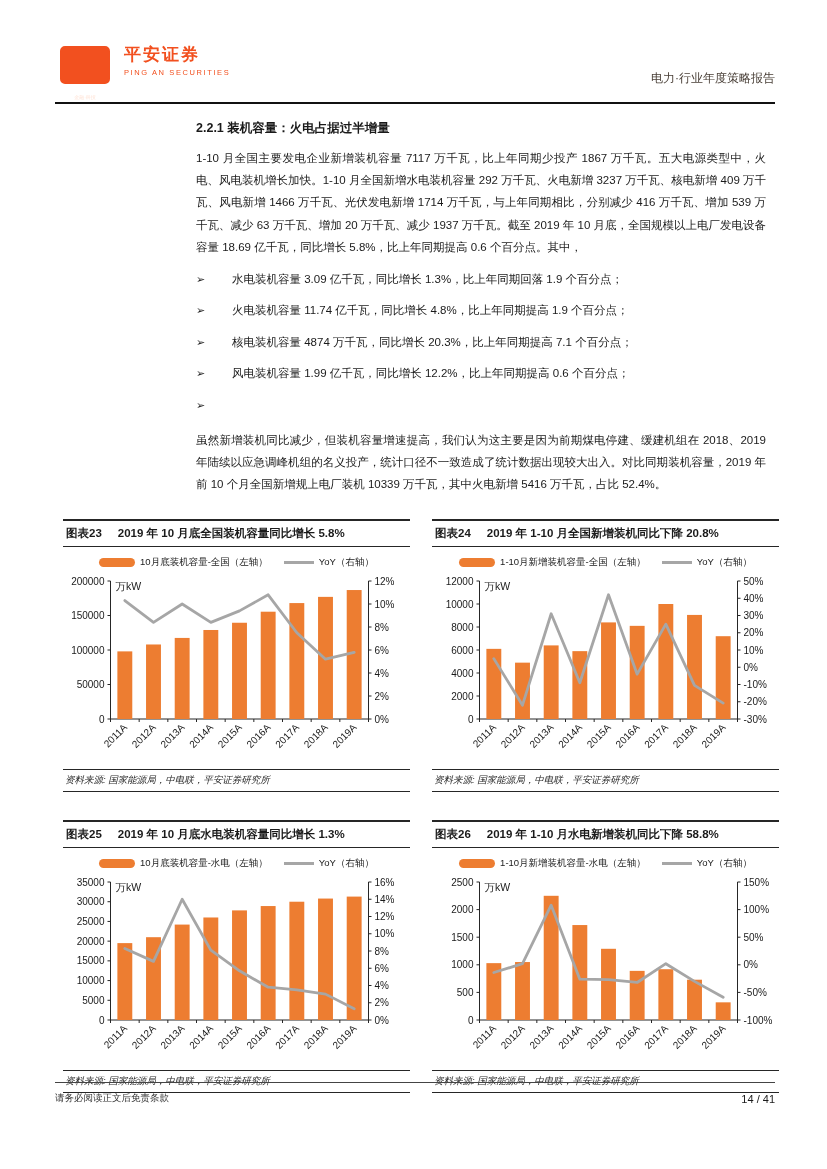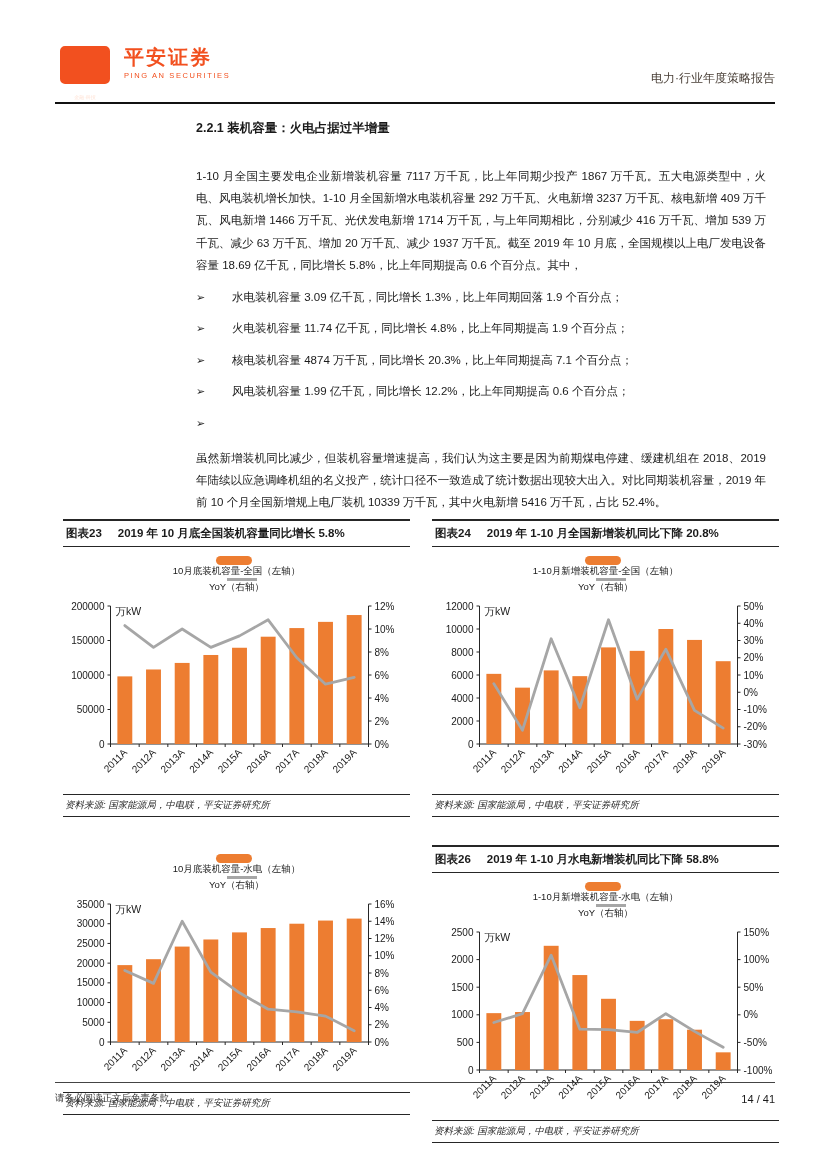--- a/index.html
+++ b/index.html
@@ -4,36 +4,36 @@
 <style>
   html,body{margin:0;padding:0;background:#e8e8e8;}
   .page{position:relative;width:827px;height:1169px;background:#ffffff;margin:0 auto;
         font-family:"Liberation Sans","DejaVu Sans",sans-serif;color:#1a1a1a;overflow:hidden;}
   
   .header{position:absolute;left:60px;right:52px;top:46px;display:flex;justify-content:space-between;align-items:flex-start;}
   .logo{display:flex;align-items:flex-start;gap:14px;}
   .badge{width:50px;height:38px;background:#f2501f;border-radius:5px;display:flex;flex-direction:column;align-items:center;justify-content:center;box-sizing:border-box;border:2px solid #f2501f;gap:44px;}
   .badge-cn{color:#fff;font-weight:bold;font-size:9px;letter-spacing:1px;white-space:nowrap;}
   .badge-sub{color:#ffe3d6;font-size:5px;margin-top:3px;border-top:1px solid rgba(255,255,255,.7);padding-top:2px;white-space:nowrap;}
-  .brand-cn{color:#f2501f;font-size:20px;font-weight:bold;letter-spacing:2px;line-height:1.1;}
+  .brand-cn{color:#f2501f;font-size:17px;font-weight:bold;letter-spacing:2px;line-height:1.1;}
   .brand-en{color:#f2501f;font-size:7.5px;letter-spacing:1.6px;margin-top:3px;}
   .report-type{font-size:12px;font-weight:normal;color:#4a4038;margin-top:24px;}
   .header-rule{position:absolute;left:55px;right:52px;top:102px;border-top:2px solid #111;}
   
   .body-text{position:absolute;left:196px;width:570px;top:112px;}
-  .section-title{font-size:12.5px;font-weight:bold;margin:8px 0 28px 0;}
+  .section-title{font-size:12.5px;font-weight:bold;margin:8px 0 10px 0;}
   .para{font-size:11.5px;line-height:1.93;text-align:justify;margin:0 0 10px 0;}
   .bullets{list-style:none;margin:14px 0 12px 0;padding:0;}
   .bullets li{font-size:11.5px;line-height:1.35;margin-bottom:16px;display:flex;}
   .bullet-mark{width:36px;flex:0 0 36px;color:#222;font-size:11px;}
   
   .charts-grid{position:absolute;left:63px;right:48px;top:519px;display:grid;grid-template-columns:1fr 1fr;column-gap:22px;row-gap:28px;}
   .chart-block{background:#fff;}
   .chart-title{border-top:2.5px solid #262626;border-bottom:1.5px solid #262626;font-weight:bold;font-size:11.5px;padding:5px 2px 5px 3px;display:flex;gap:16px;white-space:nowrap;}
-  .chart-legend{display:flex;justify-content:center;align-items:center;font-size:9.5px;margin-top:9px;color:#1a1a1a;flex-direction:column;}
+  .chart-legend{display:flex;justify-content:center;align-items:center;font-size:9.5px;margin-top:9px;color:#1a1a1a;}
   .legend-swatch-bar{width:36px;height:9px;border-radius:4.5px;margin-right:5px;background:#ed7d31;}
   .legend-swatch-line{width:30px;height:3px;margin:0 5px 0 16px;background:#a6a6a6;}
   svg.chart{width:100%;height:196px;display:block;margin-top:2px;}
   .chart-source{border-top:1.2px solid #262626;border-bottom:1.2px solid #262626;font-style:italic;font-size:9.5px;padding:4px 2px;color:#262626;margin-top:2px;}
   
   .footer{position:absolute;left:55px;right:52px;top:1082px;border-top:1.2px solid #444;padding-top:9px;display:flex;justify-content:space-between;align-items:center;}
   .footer-disclaimer{font-size:9.5px;color:#333;}
   .footer-page{font-size:11px;color:#1a1a1a;}
 </style>
 </head>
@@ -236,20 +236,24 @@
           <text transform="translate(264,157) rotate(-45)" text-anchor="end" font-size="10" fill="#1a1a1a">2018A</text>
           <rect x="282.21333333333337" y="65.2" width="14.906666666666668" height="82.8" fill="#ed7d31"></rect>
           <text transform="translate(292.6666666666667,157) rotate(-45)" text-anchor="end" font-size="10" fill="#1a1a1a">2019A</text>
           <polyline points="60.333333333333336,87.625 89,134.2 117.66666666666667,42.775000000000006 146.33333333333334,111.775 175,23.799999999999997 203.66666666666669,103.15 232.33333333333334,53.125 261,114.36250000000001 289.6666666666667,132.13" fill="none" stroke="#a6a6a6" stroke-width="2.8" stroke-linejoin="round" stroke-linecap="round"></polyline>
           <text x="51" y="19" font-size="10.5" fill="#1a1a1a">万kW</text>
         </svg>
       <div class="chart-source">资料来源: 国家能源局，中电联，平安证券研究所</div>
     </div>
 
     <div class="chart-block">
+      <div class="chart-title">
+        <span>图表25</span>
+        <span>2019 年 10 月底水电装机容量同比增长 1.3%</span>
+      </div>
       <div class="chart-legend">
         <span class="legend-swatch-bar" style="background: rgb(237, 125, 49);"></span>
         <span>10月底装机容量-水电（左轴）</span>
         <span class="legend-swatch-line" style="background: rgb(166, 166, 166);"></span>
         <span>YoY（右轴）</span>
       </div>
       <svg class="chart" viewBox="0 0 344 196">
           <line x1="46" y1="10" x2="46" y2="148" stroke="#262626" stroke-width="1"></line>
           <line x1="304" y1="10" x2="304" y2="148" stroke="#262626" stroke-width="1"></line>
           <line x1="46" y1="148" x2="304" y2="148" stroke="#262626" stroke-width="1"></line>

